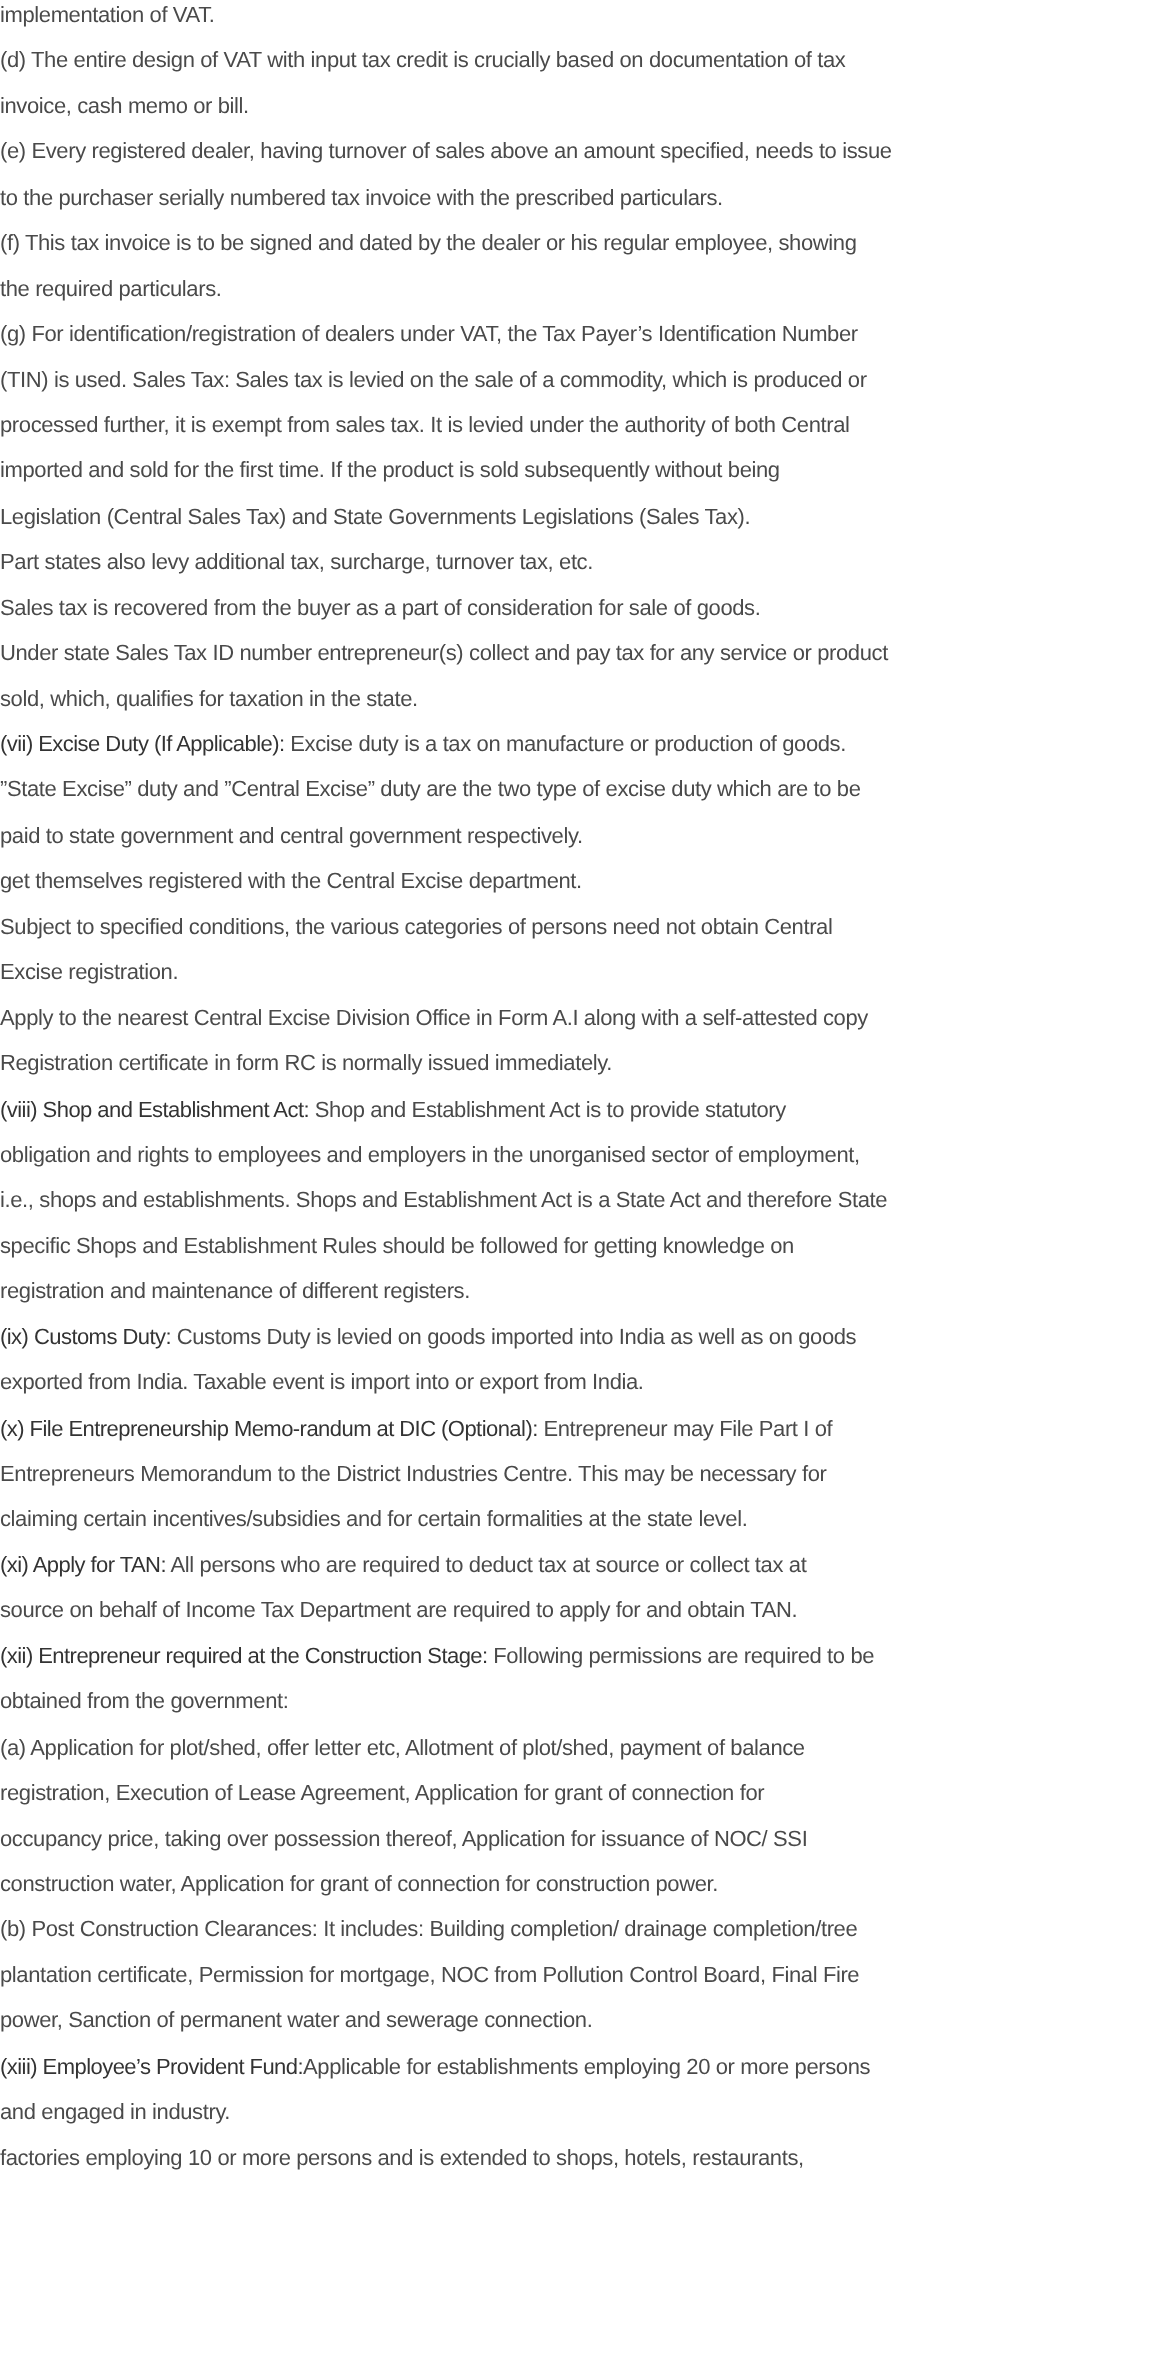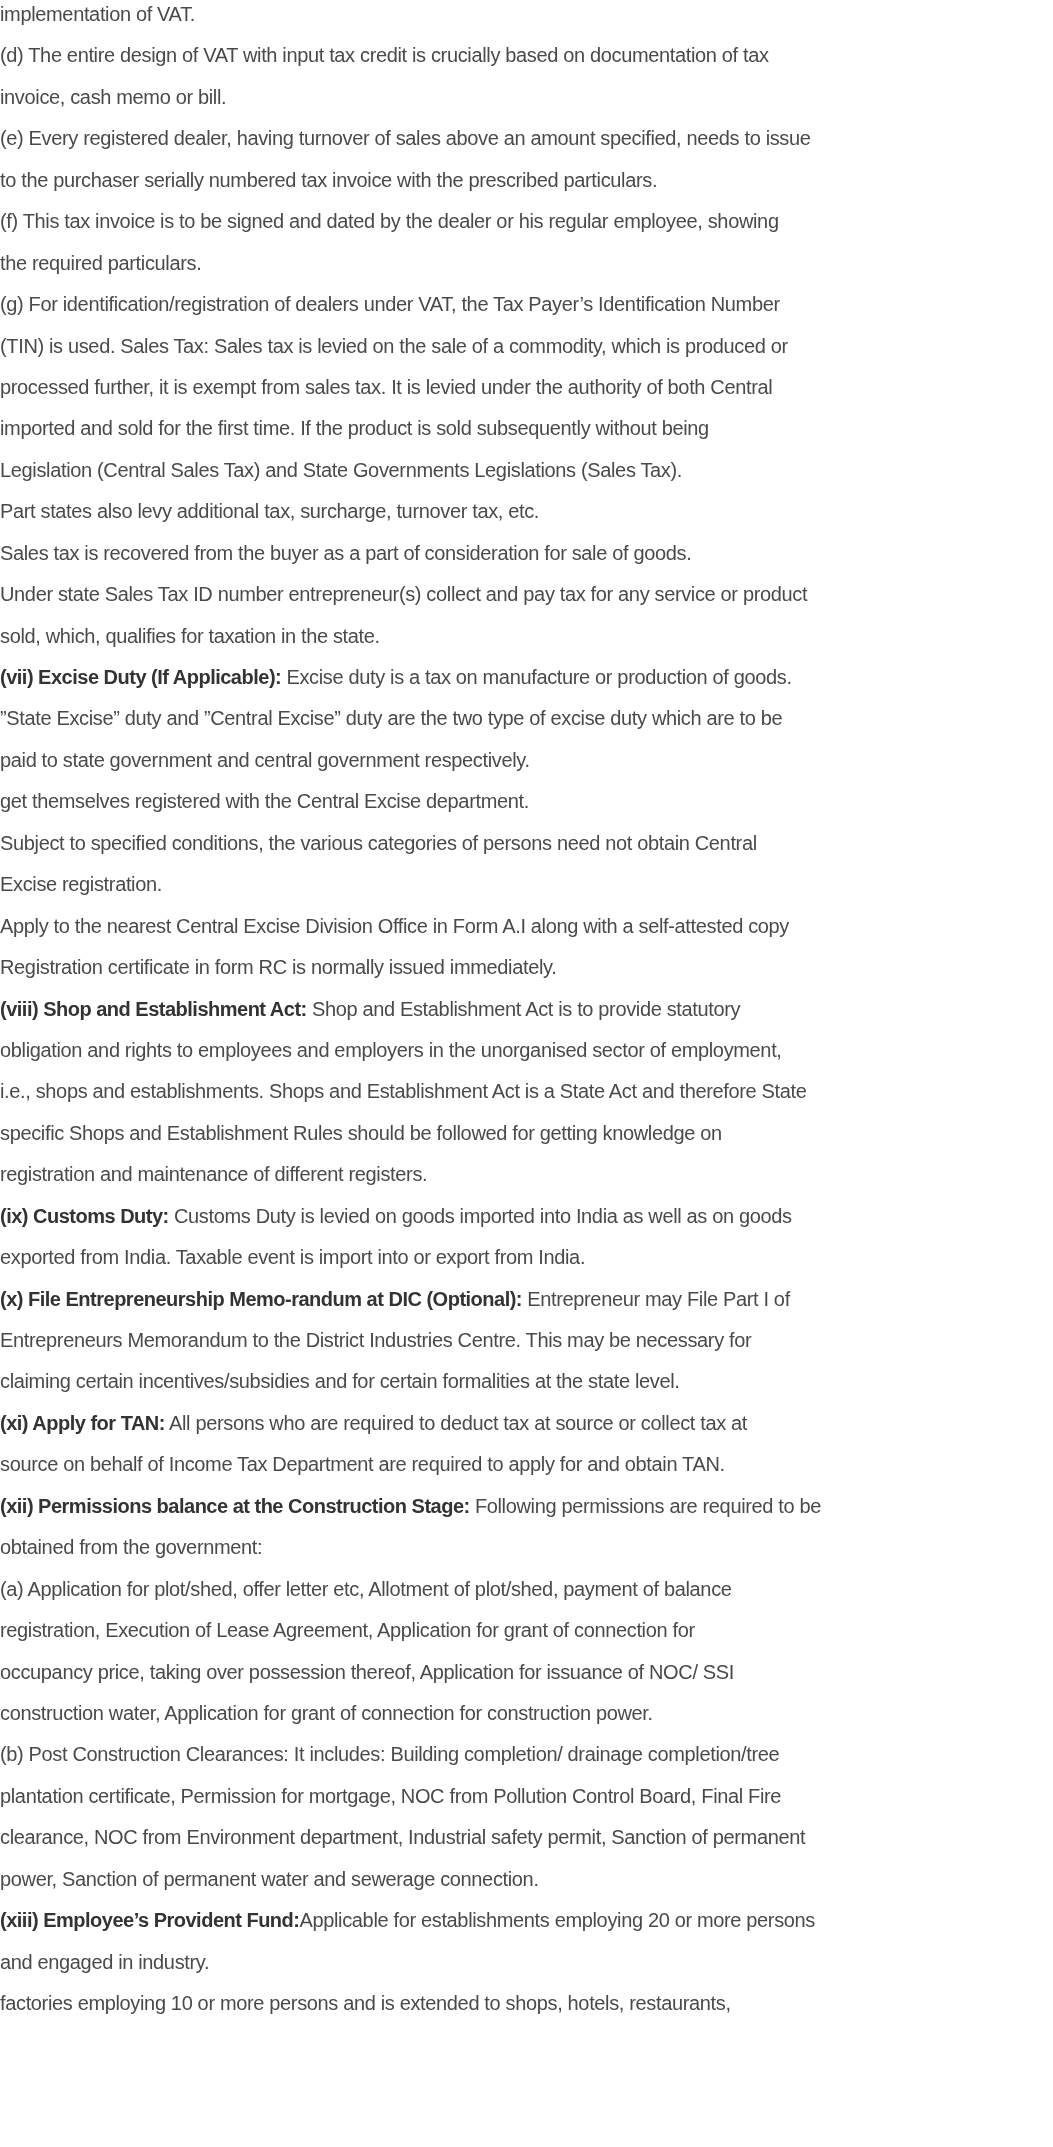--- a/index.html
+++ b/index.html
@@ -23,21 +23,21 @@
     color: #4a4a4a;
     letter-spacing: -0.35px;
   }
   .line {
     height: 41.45px;
     line-height: 41.45px;
     white-space: nowrap;
     overflow: visible;
   }
   .b {
-    font-weight: bold;
+    font-weight: normal;
     color: #333333;
     letter-spacing: -0.5px;
   }
 </style>
 </head>
 <body>
 
 <div class="doc" id="doc">
     <div class="line"><span>implementation of VAT.</span></div>
     <div class="line"><span>(d) The entire design of VAT with input tax credit is crucially based on documentation of tax</span></div>
@@ -68,26 +68,25 @@
     <div class="line"><span>i.e., shops and establishments. Shops and Establishment Act is a State Act and therefore State</span></div>
     <div class="line"><span>specific Shops and Establishment Rules should be followed for getting knowledge on</span></div>
     <div class="line"><span>registration and maintenance of different registers.</span></div>
     <div class="line"><span class="b">(ix) Customs Duty:</span><span> Customs Duty is levied on goods imported into India as well as on goods</span></div>
     <div class="line"><span>exported from India. Taxable event is import into or export from India.</span></div>
     <div class="line"><span class="b">(x) File Entrepreneurship Memo-randum at DIC (Optional):</span><span> Entrepreneur may File Part I of</span></div>
     <div class="line"><span>Entrepreneurs Memorandum to the District Industries Centre. This may be necessary for</span></div>
     <div class="line"><span>claiming certain incentives/subsidies and for certain formalities at the state level.</span></div>
     <div class="line"><span class="b">(xi) Apply for TAN:</span><span> All persons who are required to deduct tax at source or collect tax at</span></div>
     <div class="line"><span>source on behalf of Income Tax Department are required to apply for and obtain TAN.</span></div>
-    <div class="line"><span class="b">(xii) Permissions balance at the Construction Stage:</span><span> Following permissions are required to be</span></div>
+    <div class="line"><span class="b">(xii) Entrepreneur required at the Construction Stage:</span><span> Following permissions are required to be</span></div>
     <div class="line"><span>obtained from the government:</span></div>
     <div class="line"><span>(a) Application for plot/shed, offer letter etc, Allotment of plot/shed, payment of balance</span></div>
     <div class="line"><span>registration, Execution of Lease Agreement, Application for grant of connection for</span></div>
     <div class="line"><span>occupancy price, taking over possession thereof, Application for issuance of NOC/ SSI</span></div>
     <div class="line"><span>construction water, Application for grant of connection for construction power.</span></div>
     <div class="line"><span>(b) Post Construction Clearances: It includes: Building completion/ drainage completion/tree</span></div>
     <div class="line"><span>plantation certificate, Permission for mortgage, NOC from Pollution Control Board, Final Fire</span></div>
-    <div class="line"><span>clearance, NOC from Environment department, Industrial safety permit, Sanction of permanent</span></div>
     <div class="line"><span>power, Sanction of permanent water and sewerage connection.</span></div>
     <div class="line"><span class="b">(xiii) Employee’s Provident Fund:</span><span>Applicable for establishments employing 20 or more persons</span></div>
     <div class="line"><span>and engaged in industry.</span></div>
     <div class="line"><span>factories employing 10 or more persons and is extended to shops, hotels, restaurants,</span></div>
   </div>
 
 </body></html>

